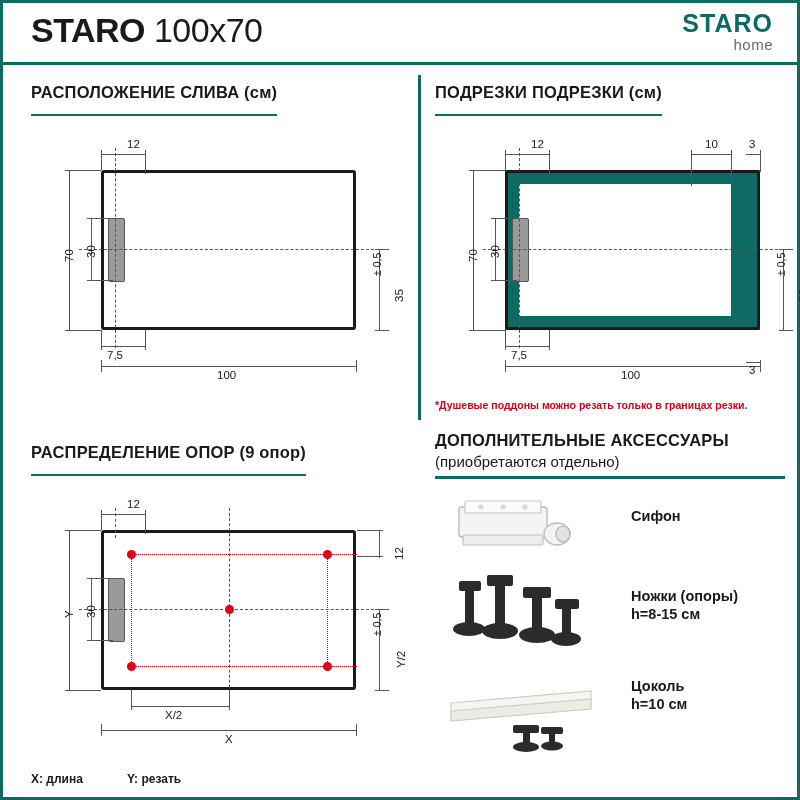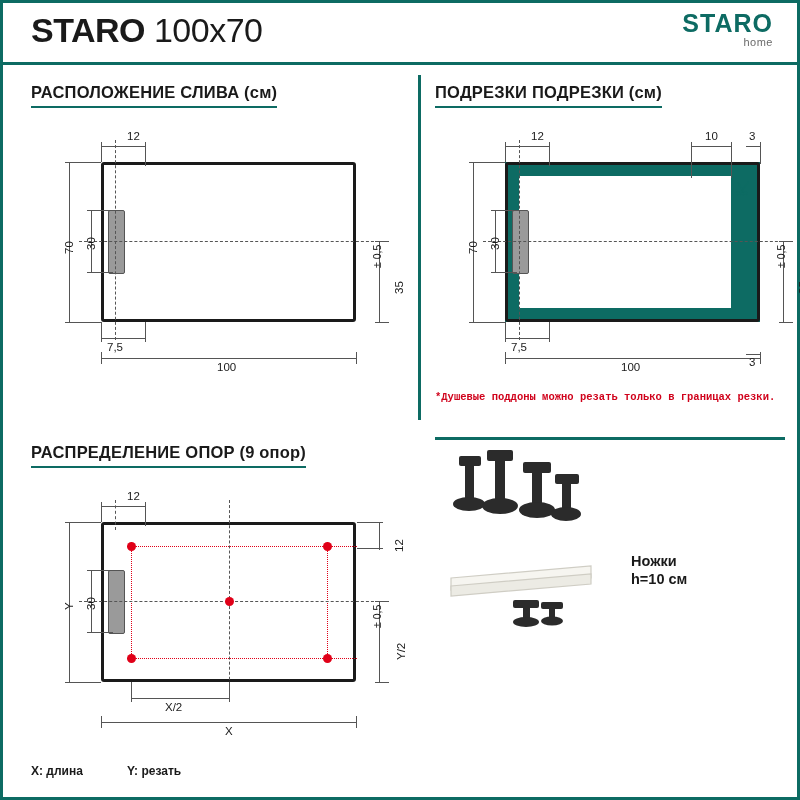--- a/index.html
+++ b/index.html
@@ -5,24 +5,24 @@
   html,body{margin:0;padding:0;}
   body{width:800px;height:800px;background:#ffffff;font-family:"Liberation Sans",sans-serif;color:#1a1a1a;overflow:hidden;}
   .page{position:relative;width:800px;height:800px;box-sizing:border-box;border:3px solid #0d6b63;}
   
   .header{position:relative;height:62px;border-bottom:3px solid #0d6b63;box-sizing:border-box;}
   .title{position:absolute;left:28px;top:8px;font-size:34px;font-weight:bold;letter-spacing:-0.5px;}
   .title .model{font-weight:bold;}
   .title .dims{font-weight:normal;}
   .brand{position:absolute;right:24px;top:8px;text-align:right;line-height:1;}
   .brand-main{font-size:25px;font-weight:bold;color:#0d6b63;letter-spacing:1px;}
-  .brand-sub{font-size:11px;color:#6a6a6a;margin-top:1px;letter-spacing:0.5px;}
+  .brand-sub{font-size:15px;color:#6a6a6a;margin-top:1px;letter-spacing:0.5px;}
   
   .sec-head{font-size:16.5px;font-weight:bold;letter-spacing:0.2px;}
-  .sec-head.underline{border-bottom:2.5px solid #0d6b63;display:inline-block;padding-bottom:4px;}
+  .sec-head.underline{border-bottom:2.5px solid #0d6b63;display:inline-block;padding-bottom:12px;}
   
   .panel{position:absolute;box-sizing:border-box;}
   .divider-v{position:absolute;left:415px;top:72px;width:2.5px;height:345px;background:#0d6b63;}
   
   .dimline{position:absolute;background:#555;}
   .hline{height:1px;}
   .vline{width:1px;}
   .dash-h{position:absolute;height:0;border-top:1px dashed #555;}
   .dash-v{position:absolute;width:0;border-left:1px dashed #555;}
   .tray{position:absolute;border:3px solid #1a1a1a;border-radius:3px;box-sizing:border-box;background:transparent;}
@@ -163,21 +163,21 @@
       <div class="lbl" style="left:76px;top:219px;">7,5</div>
 
       <div class="dimline hline" style="left:70px;top:236px;width:255px;"></div>
       <div class="dimline vline" style="left:70px;top:230px;height:12px;"></div>
       <div class="dimline vline" style="left:325px;top:230px;height:12px;"></div>
       <div class="lbl" style="left:186px;top:239px;">100</div>
 
       <div class="dimline hline" style="left:311px;top:232px;width:14px;"></div>
       <div class="lbl" style="left:314px;top:234px;">3</div>
 
-      <div class="warn" style="left:0px;top:268px;font-family:Liberation Mono, monospace;">
+      <div class="warn" style="left:0px;top:268px;">
         <div>*Душевые поддоны можно резать только в границах резки.</div>
       </div>
     </div>
   </div>
 
   <div class="panel" style="left:28px;top:440px;width:380px;height:340px;">
     <div class="sec-head underline">РАСПРЕДЕЛЕНИЕ ОПОР (9 опор)</div>
 
     <div style="position:relative;top:14px;height:300px;">
 
@@ -234,55 +234,74 @@
       <div class="dimline vline" style="left:70px;top:234px;height:12px;"></div>
       <div class="dimline vline" style="left:325px;top:234px;height:12px;"></div>
       <div class="lbl" style="left:194px;top:243px;">X</div>
 
       <div class="footnote" style="left:0px;top:282px;">X: длина</div>
       <div class="footnote" style="left:96px;top:282px;">Y: резать</div>
     </div>
   </div>
 
   <div class="panel" style="left:432px;top:428px;width:350px;height:350px;">
+    <div class="sec-head">ДОПОЛНИТЕЛЬНЫЕ АКСЕССУАРЫ</div>
+    <div style="font-size:15px;margin-top:3px;">(приобретаются отдельно)</div>
     <div style="width:350px;height:2.5px;background:#0d6b63;margin-top:6px;"></div>
 
+    <div style="position:relative;height:76px;margin-top:10px;">
+      <svg width="150" height="72" viewBox="0 0 150 72" style="position:absolute;left:10px;top:2px;">
+        <rect x="14" y="16" width="88" height="30" rx="3" fill="#f4f4f4" stroke="#bcbcbc" stroke-width="1.4"></rect>
+        <rect x="20" y="10" width="76" height="12" rx="2" fill="#fbfbfb" stroke="#c8c8c8" stroke-width="1.2"></rect>
+        <circle cx="36" cy="16" r="2.6" fill="#d8d8d8"></circle>
+        <circle cx="58" cy="16" r="2.6" fill="#d8d8d8"></circle>
+        <circle cx="80" cy="16" r="2.6" fill="#d8d8d8"></circle>
+        <rect x="18" y="44" width="80" height="10" rx="2" fill="#ededed" stroke="#c2c2c2" stroke-width="1.2"></rect>
+        <ellipse cx="112" cy="43" rx="13" ry="11" fill="#f2f2f2" stroke="#bdbdbd" stroke-width="1.4"></ellipse>
+        <ellipse cx="118" cy="43" rx="7" ry="8" fill="#e2e2e2" stroke="#b4b4b4" stroke-width="1.2"></ellipse>
+      </svg>
+      <div class="acc-label" style="left:196px;top:18px;">Сифон</div>
+    </div>
 
     <div style="position:relative;height:100px;">
       <svg width="160" height="96" viewBox="0 0 160 96" style="position:absolute;left:6px;top:0px;">
         <g fill="#2b2b2b">
           <rect x="18" y="16" width="22" height="10" rx="2"></rect>
           <rect x="24" y="26" width="9" height="34"></rect>
           <ellipse cx="28" cy="64" rx="16" ry="7"></ellipse>
           <rect x="46" y="10" width="26" height="11" rx="2"></rect>
           <rect x="54" y="21" width="10" height="40"></rect>
           <ellipse cx="59" cy="66" rx="18" ry="8"></ellipse>
           <rect x="82" y="22" width="28" height="11" rx="2"></rect>
           <rect x="91" y="33" width="10" height="32"></rect>
           <ellipse cx="96" cy="70" rx="18" ry="8"></ellipse>
           <rect x="114" y="34" width="24" height="10" rx="2"></rect>
           <rect x="121" y="44" width="9" height="26"></rect>
           <ellipse cx="125" cy="74" rx="15" ry="7"></ellipse>
         </g>
       </svg>
+      <div class="acc-label" style="left:196px;top:22px;">
+        <div>Ножки (опоры)</div>
+        <div>h=8-15 см</div>
+      </div>
     </div>
 
     <div style="position:relative;height:90px;">
       <svg width="170" height="86" viewBox="0 0 170 86" style="position:absolute;left:6px;top:4px;">
         <polygon points="10,34 150,22 150,34 10,46" fill="#f6f5f0" stroke="#cfcdc4" stroke-width="1.2"></polygon>
         <polygon points="10,42 150,30 150,40 10,52" fill="#ecebe4" stroke="#cfcdc4" stroke-width="1.2"></polygon>
         <g fill="#2b2b2b">
           <rect x="72" y="56" width="26" height="8" rx="2"></rect>
           <rect x="82" y="64" width="7" height="12"></rect>
           <ellipse cx="85" cy="78" rx="13" ry="5"></ellipse>
           <rect x="100" y="58" width="22" height="7" rx="2"></rect>
           <rect x="108" y="65" width="6" height="10"></rect>
           <ellipse cx="111" cy="77" rx="11" ry="4.5"></ellipse>
         </g>
       </svg>
       <div class="acc-label" style="left:196px;top:12px;">
-        <div>Ножки</div>
+        <div>Цоколь</div>
         <div>h=10 см</div>
       </div>
     </div>
   </div>
 
 </div>
 
 </body></html>

